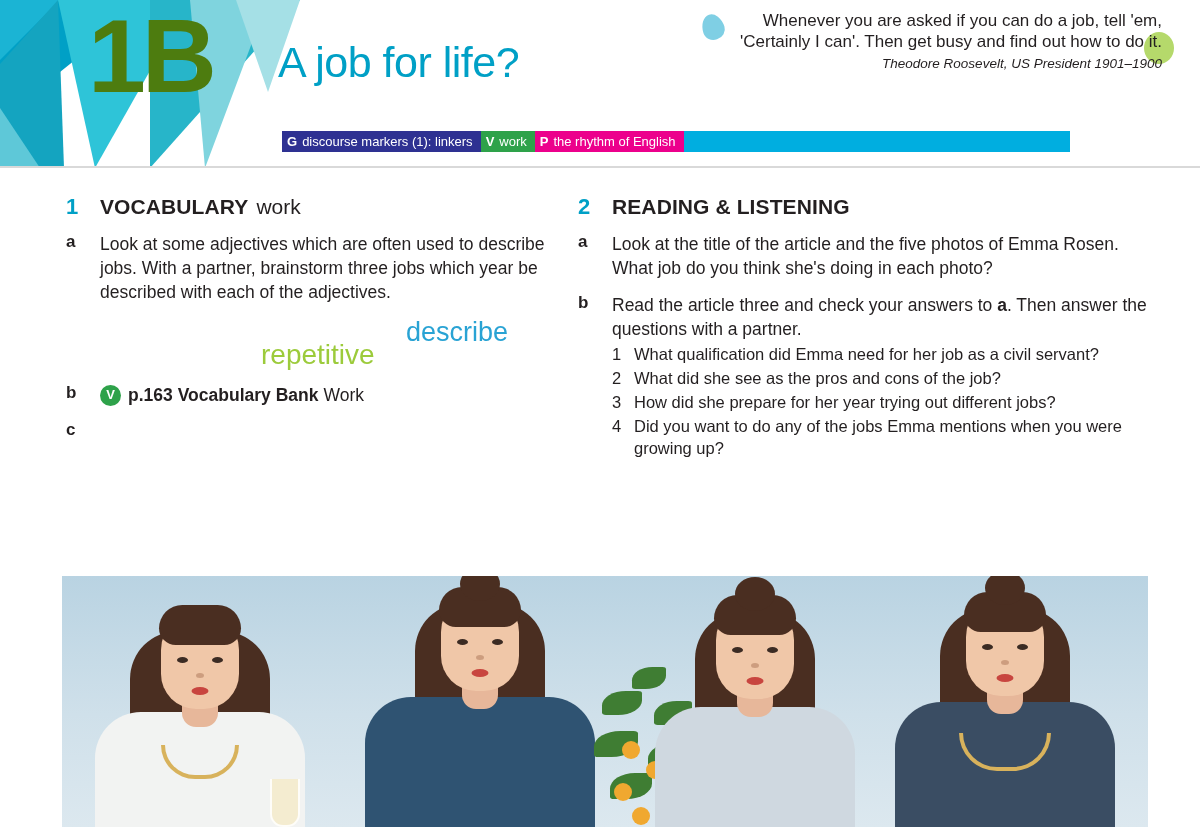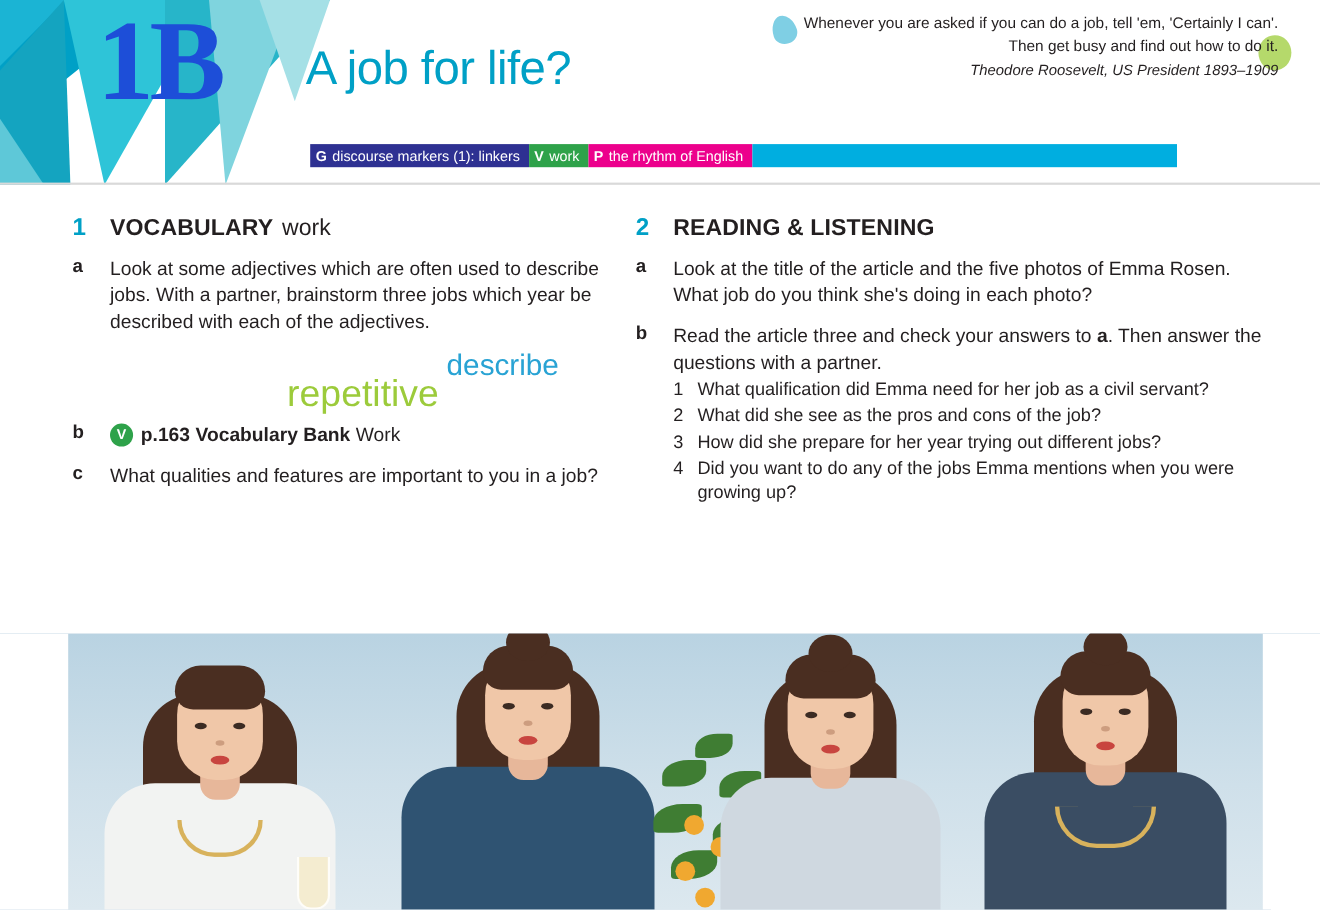--- a/index.html
+++ b/index.html
@@ -38,26 +38,26 @@
     width: 330px;
     height: 168px;
     overflow: hidden;
     pointer-events: none;
   }
 
   .unit-number {
     position: absolute;
     left: 88px;
     top: 4px;
-    font-family: Liberation Serif, serif;
+    font-family: Liberation Sans, sans-serif;
     font-weight: bold;
     font-size: 104px;
     line-height: 104px;
     letter-spacing: -4px;
-    color: #1d4ed8;
+    color: #4d7c0f;
     z-index: 5;
   }
 
   .unit-title {
     position: absolute;
     left: 278px;
     top: 38px;
     font-size: 43px;
     color: #00a0c6;
     font-family: "Liberation Sans", sans-serif;
@@ -86,21 +86,21 @@
     position: absolute;
     right: -12px;
     top: 22px;
     width: 30px;
     height: 32px;
     background: #b5d96b;
     border-radius: 50%;
   }
   .quote-text {
     position: relative;
-    font-size: 14px;
+    font-size: 17px;
     line-height: 21px;
     color: #231f20;
     z-index: 3;
     padding-left: 36px;
   }
   .quote-attr {
     position: relative;
     font-size: 13.5px;
     font-style: italic;
     color: #231f20;
@@ -207,21 +207,21 @@
     position: absolute;
     font-family: "Liberation Sans", sans-serif;
   }
   .adj-1 {
     left: 26px; top: 0;
     font-size: 27px;
     color: #6fc9e8;
   }
   .adj-2 {
     left: 195px; top: 22px;
-    font-size: 34px;
+    font-size: 28px;
     color: #9ccb3b;
   }
   .adj-3 {
     left: 340px; top: 0;
     font-size: 27px;
     color: #29a3d4;
   }
 
   .vb-line {
     display: flex;
@@ -429,21 +429,21 @@
       </svg>
     </div>
 
     <div class="unit-number">1B</div>
     <div class="unit-title">A job for life?</div>
 
     <div class="quote-wrap">
       <span class="quote-drop"></span>
       <span class="quote-drop2"></span>
       <div class="quote-text">Whenever you are asked if you can do a job, tell 'em, 'Certainly I can'. Then get busy and find out how to do it.</div>
-      <div class="quote-attr">Theodore Roosevelt, US President 1893–1909</div>
+      <div class="quote-attr">Theodore Roosevelt, US President 1901–1900</div>
     </div>
 
     <div class="gvp-bar">
       <div class="gvp-seg gvp-g">
         <span class="gvp-letter">G</span>
         <span>discourse markers (1): linkers</span>
       </div>
       <div class="gvp-seg gvp-v">
         <span class="gvp-letter">V</span>
         <span>work</span>
@@ -482,21 +482,20 @@
         <span class="item-body vb-line">
           <span class="v-badge">V</span>
           <span class="vb-ref">p.163</span>
           <span class="vb-bold">Vocabulary Bank</span>
           <span class="vb-tail">Work</span>
         </span>
       </div>
 
       <div class="item">
         <span class="item-letter">c</span>
-        <span class="item-body">What qualities and features are important to you in a job?</span>
       </div>
     </div>
 
     <div class="col col-right">
       <div class="sec-head">
         <span class="sec-num">2</span>
         <span class="sec-title">READING &amp; LISTENING</span>
       </div>
 
       <div class="item">

